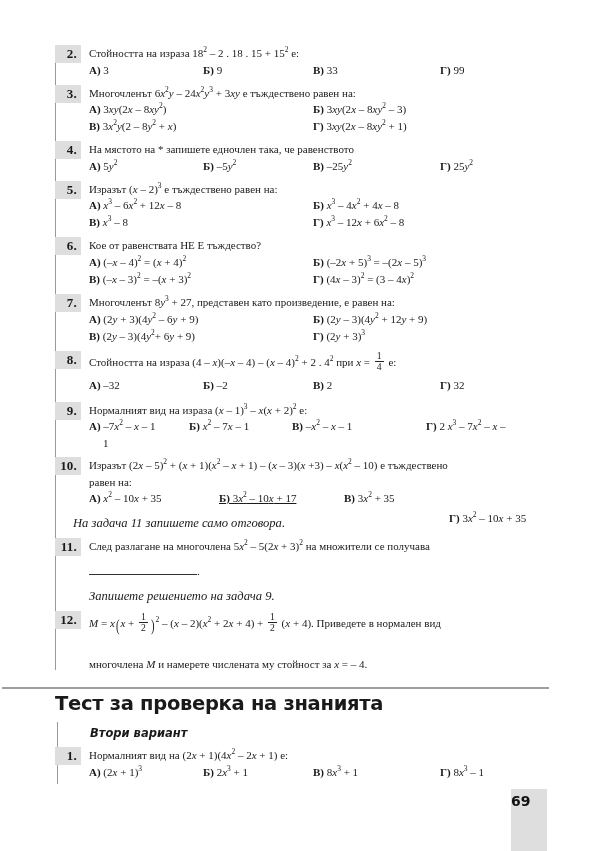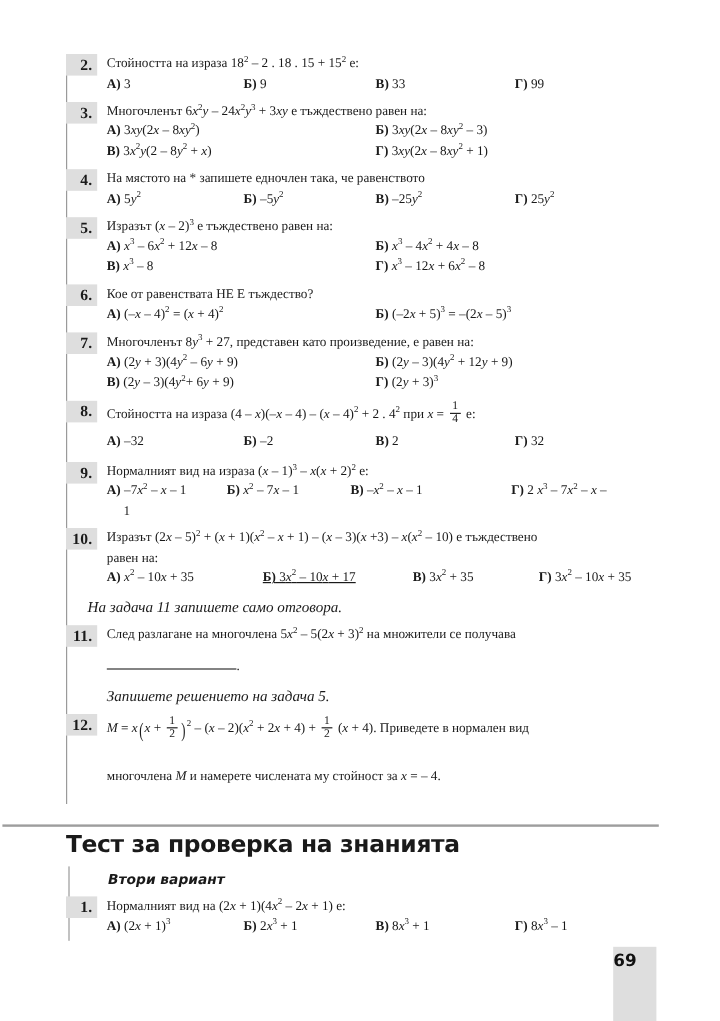--- a/index.html
+++ b/index.html
@@ -82,34 +82,34 @@
     top: 0;
     white-space: nowrap;
   }
   .opt b {
     font-weight: bold;
   }
   
   .c1 { left: 0px; }
   .c2 { left: 114px; }
   .c3 { left: 224px; }
-  .c4 { left: 340px; }
+  .c4 { left: 351px; }
   
   .h1 { left: 0px; }
   .h2 { left: 224px; }
   
   .n1 { left: 0px; }
   .n2 { left: 100px; }
   .n3 { left: 203px; }
   .n4 { left: 337px; }
   
   .t1 { left: 0px; }
   .t2 { left: 130px; text-decoration: underline; }
   .t3 { left: 255px; }
-  .t4 { left: 360px; }
+  .t4 { left: 360px; margin-top: 20px; }
 
   .note {
     font-style: italic;
     font-size: 12.6px;
     margin: 9px 0 7px 0;
     display: block;
   }
 
   .blank-line {
     display: inline-block;
@@ -281,20 +281,24 @@
 
     <div class="q">
       <div class="q-num">6.</div>
       <div class="q-body">
         <span class="q-stem">Кое от равенствата НЕ Е тъждество?</span>
         <div class="opts">
           <div class="opt-row">
             <span class="opt h1"><b>А)</b> (–<span class="it">x</span> – 4)<sup>2</sup> = (<span class="it">x</span> + 4)<sup>2</sup></span>
             <span class="opt h2"><b>Б)</b> (–2<span class="it">x</span> + 5)<sup>3</sup> = –(2<span class="it">x</span> – 5)<sup>3</sup></span>
           </div>
+          <div class="opt-row">
+            <span class="opt h1"><b>В)</b> (–<span class="it">x</span> – 3)<sup>2</sup> = –(<span class="it">x</span> + 3)<sup>2</sup></span>
+            <span class="opt h2"><b>Г)</b> (4<span class="it">x</span> – 3)<sup>2</sup> = (3 – 4<span class="it">x</span>)<sup>2</sup></span>
+          </div>
         </div>
       </div>
     </div>
 
     <div class="q">
       <div class="q-num">7.</div>
       <div class="q-body">
         <span class="q-stem">Многочленът 8<span class="it">y</span><sup>3</sup> + 27, представен като произведение, е равен на:</span>
         <div class="opts">
           <div class="opt-row">
@@ -364,21 +368,21 @@
 
     <div class="q">
       <div class="q-num">11.</div>
       <div class="q-body">
         <span class="q-stem just">След разлагане на многочлена 5<span class="it">x</span><sup>2</sup> – 5(2<span class="it">x</span> + 3)<sup>2</sup> на множители се получава</span>
         <span class="q-stem" style="margin-top:8px;"><span class="blank-line"></span><span>.</span></span>
       </div>
     </div>
 
     <div style="padding-left:34px;">
-      <span class="note">Запишете решението на задача 5.</span>
+      <span class="note">Запишете решението на задача 9.</span>
     </div>
 
     <div class="q">
       <div class="q-num">12.</div>
       <div class="q-body">
         <span class="q-stem just" style="line-height:24px;"><span class="it">M</span> = <span class="it">x</span><span class="bigparen">(</span><span class="it">x</span> + <span class="frac"><span class="num">1</span><span class="den">2</span></span><span class="bigparen">)</span><sup>2</sup> – (<span class="it">x</span> – 2)(<span class="it">x</span><sup>2</sup> + 2<span class="it">x</span> + 4) + <span class="frac"><span class="num">1</span><span class="den">2</span></span> (<span class="it">x</span> + 4). Приведете в нормален вид</span>
         <span class="q-stem" style="margin-top:18px;">многочлена <span class="it">M</span> и намерете числената му стойност за <span class="it">x</span> = – 4.</span>
       </div>
     </div>
 

